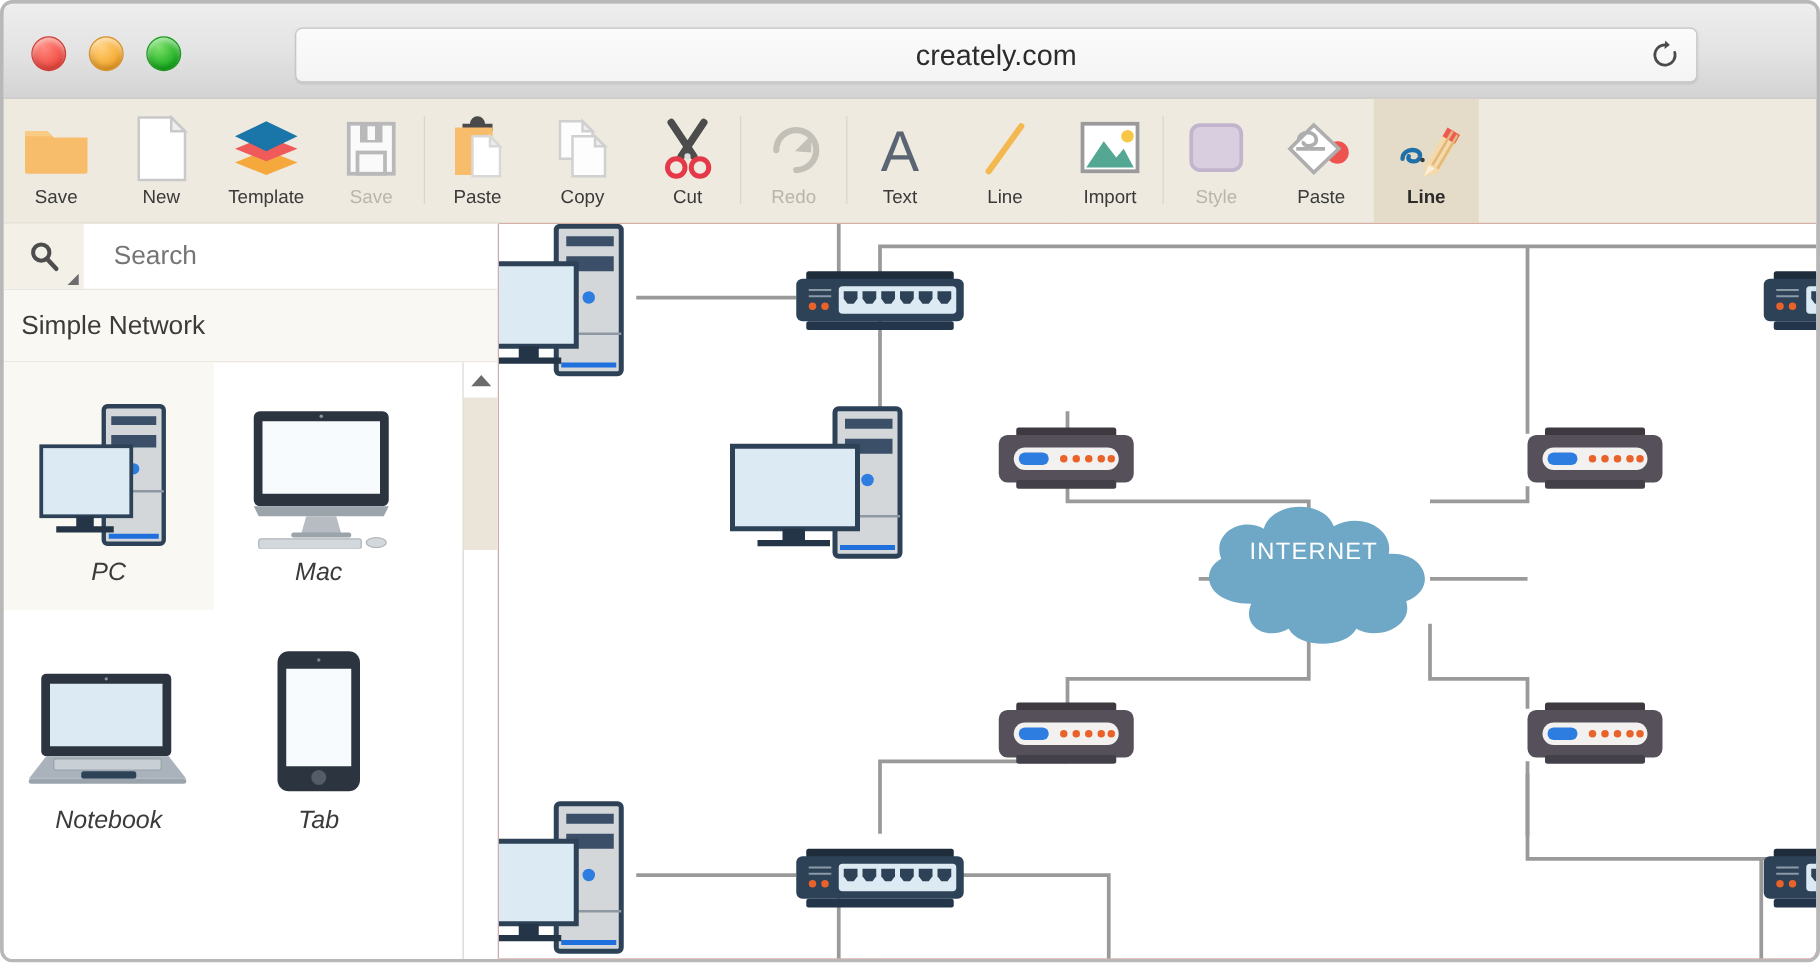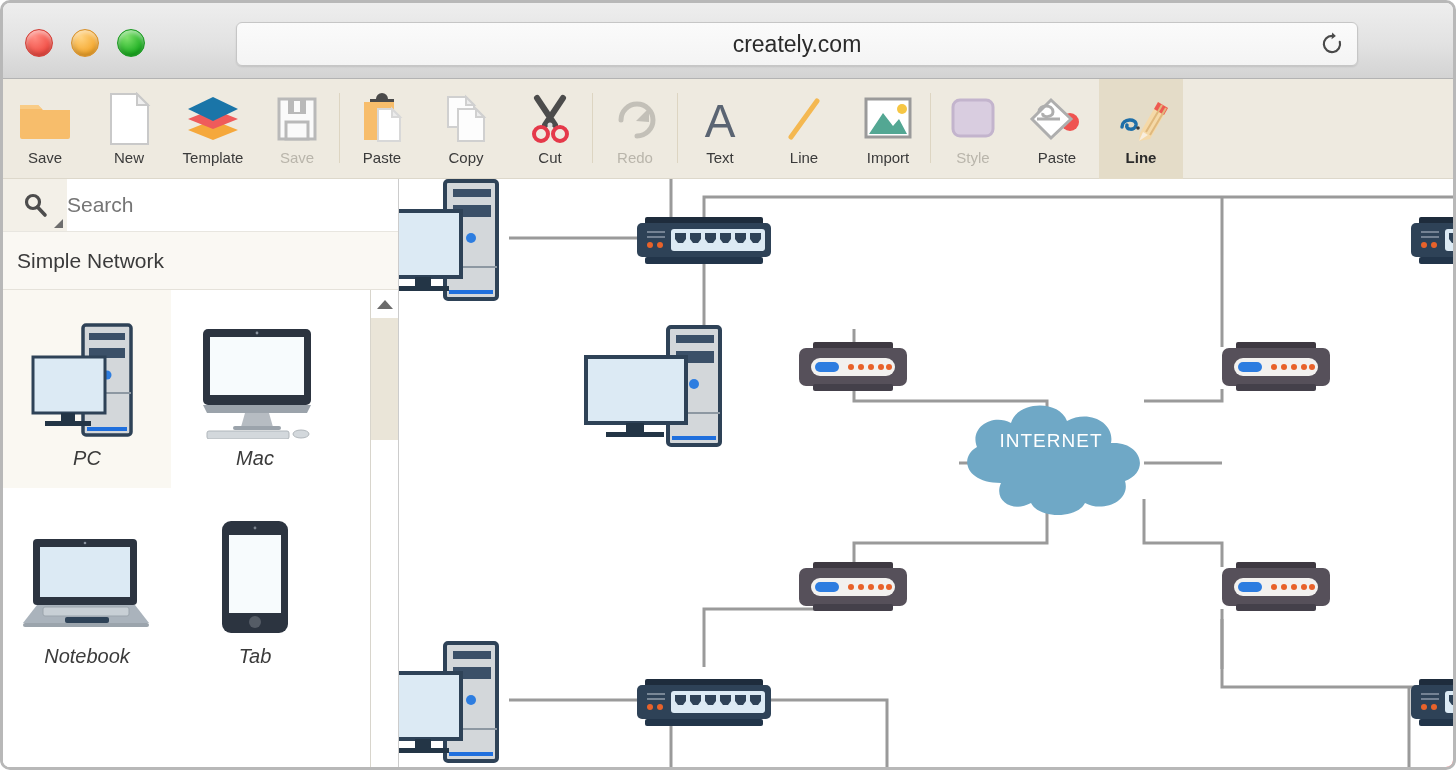--- a/index.html
+++ b/index.html
@@ -66,21 +66,21 @@
     display:flex;align-items:center;
   }
   .search-btn{
     width:64px;height:52px;background:#f3f0e8;display:flex;align-items:center;justify-content:center;
     position:relative;
   }
   .search-btn .caret{position:absolute;right:4px;bottom:3px;width:0;height:0;
     border-left:9px solid transparent;border-bottom:9px solid #6d6d6d;}
   .search-input{
     flex:1;border:none;outline:none;height:50px;font-size:21px;color:#8d8d8d;
-    background:transparent;padding-left:0;font-family:"Liberation Sans",sans-serif;
+    background:transparent;padding-left:24px;font-family:"Liberation Sans",sans-serif;
   }
   .cat-row{
     height:58px;background:#faf8f3;border-bottom:1px solid #e5e2da;
     display:flex;align-items:center;padding-left:14px;box-sizing:border-box;
   }
   .cat-row .cat-label{font-size:21px;color:#3b3b3b;}
 
   .shape-grid{position:absolute;left:0;top:111px;width:368px;height:483px;
               background:#fff;display:flex;flex-wrap:wrap;align-content:flex-start;}
   .shape-cell{

